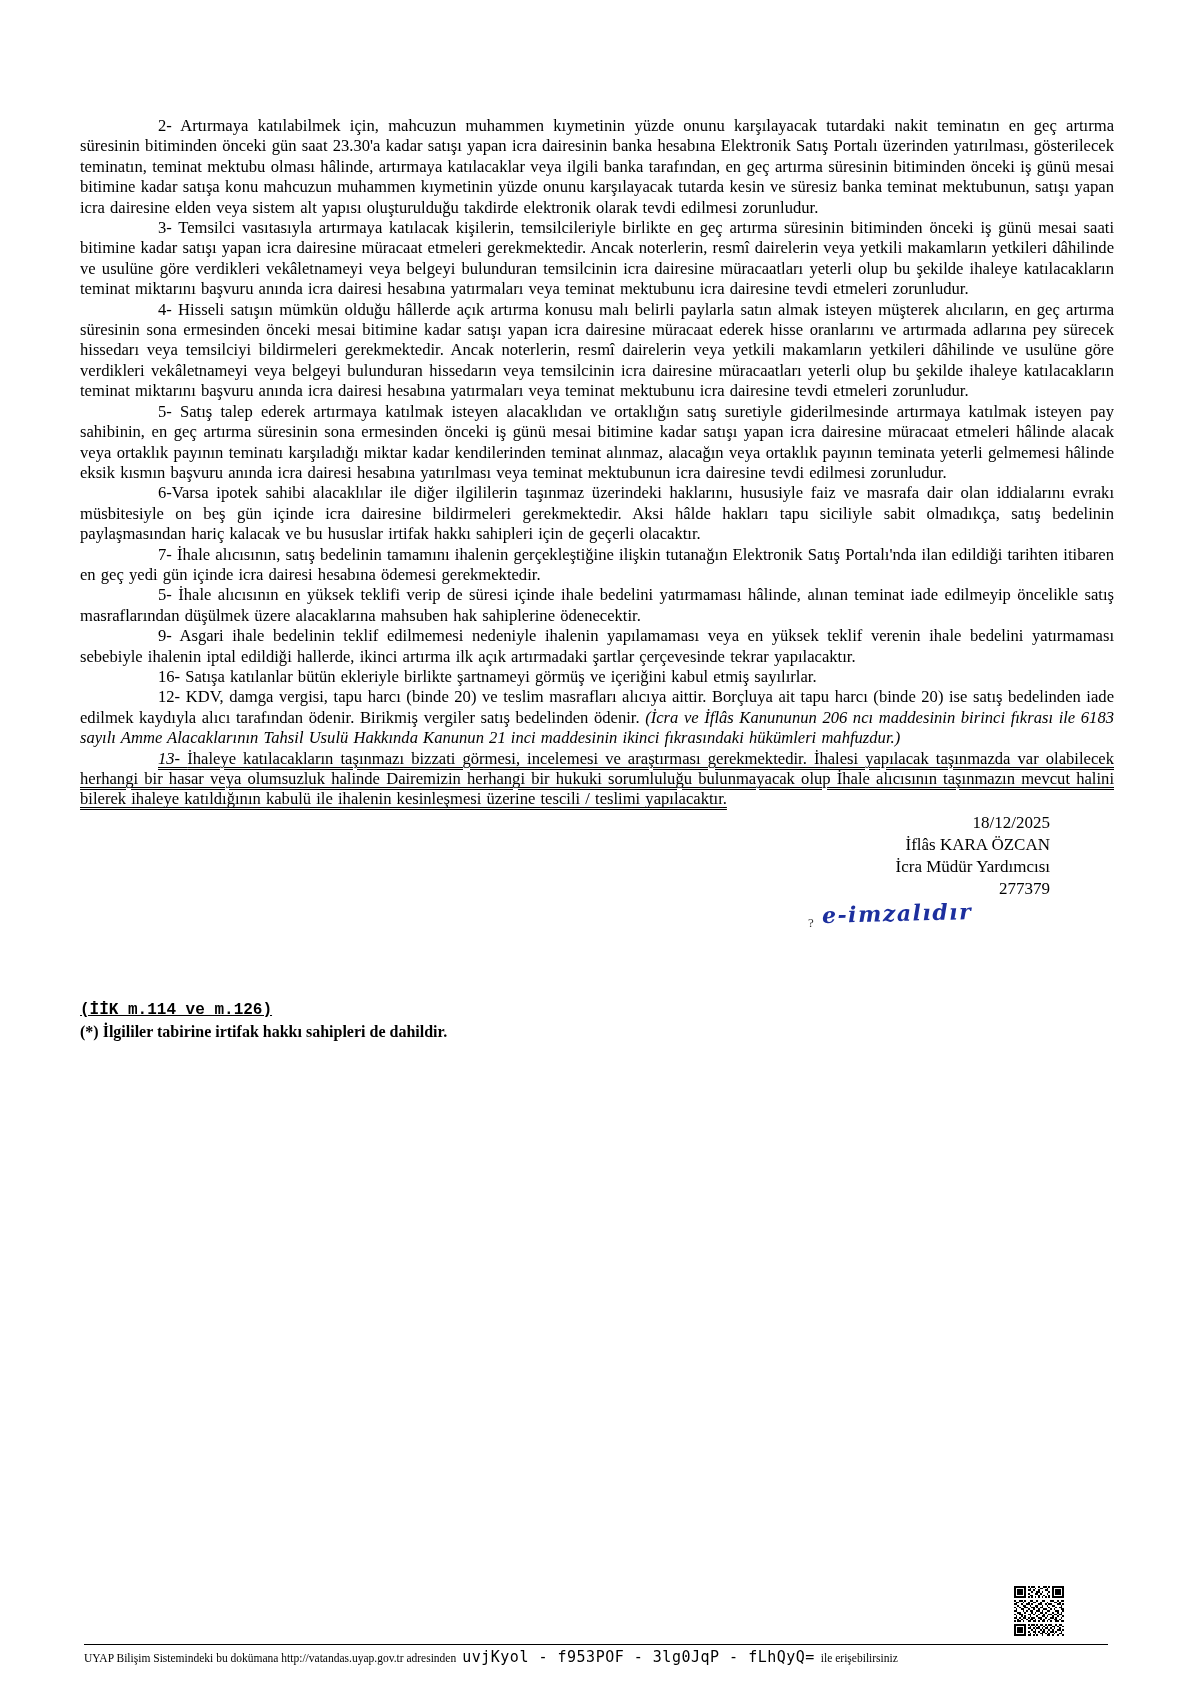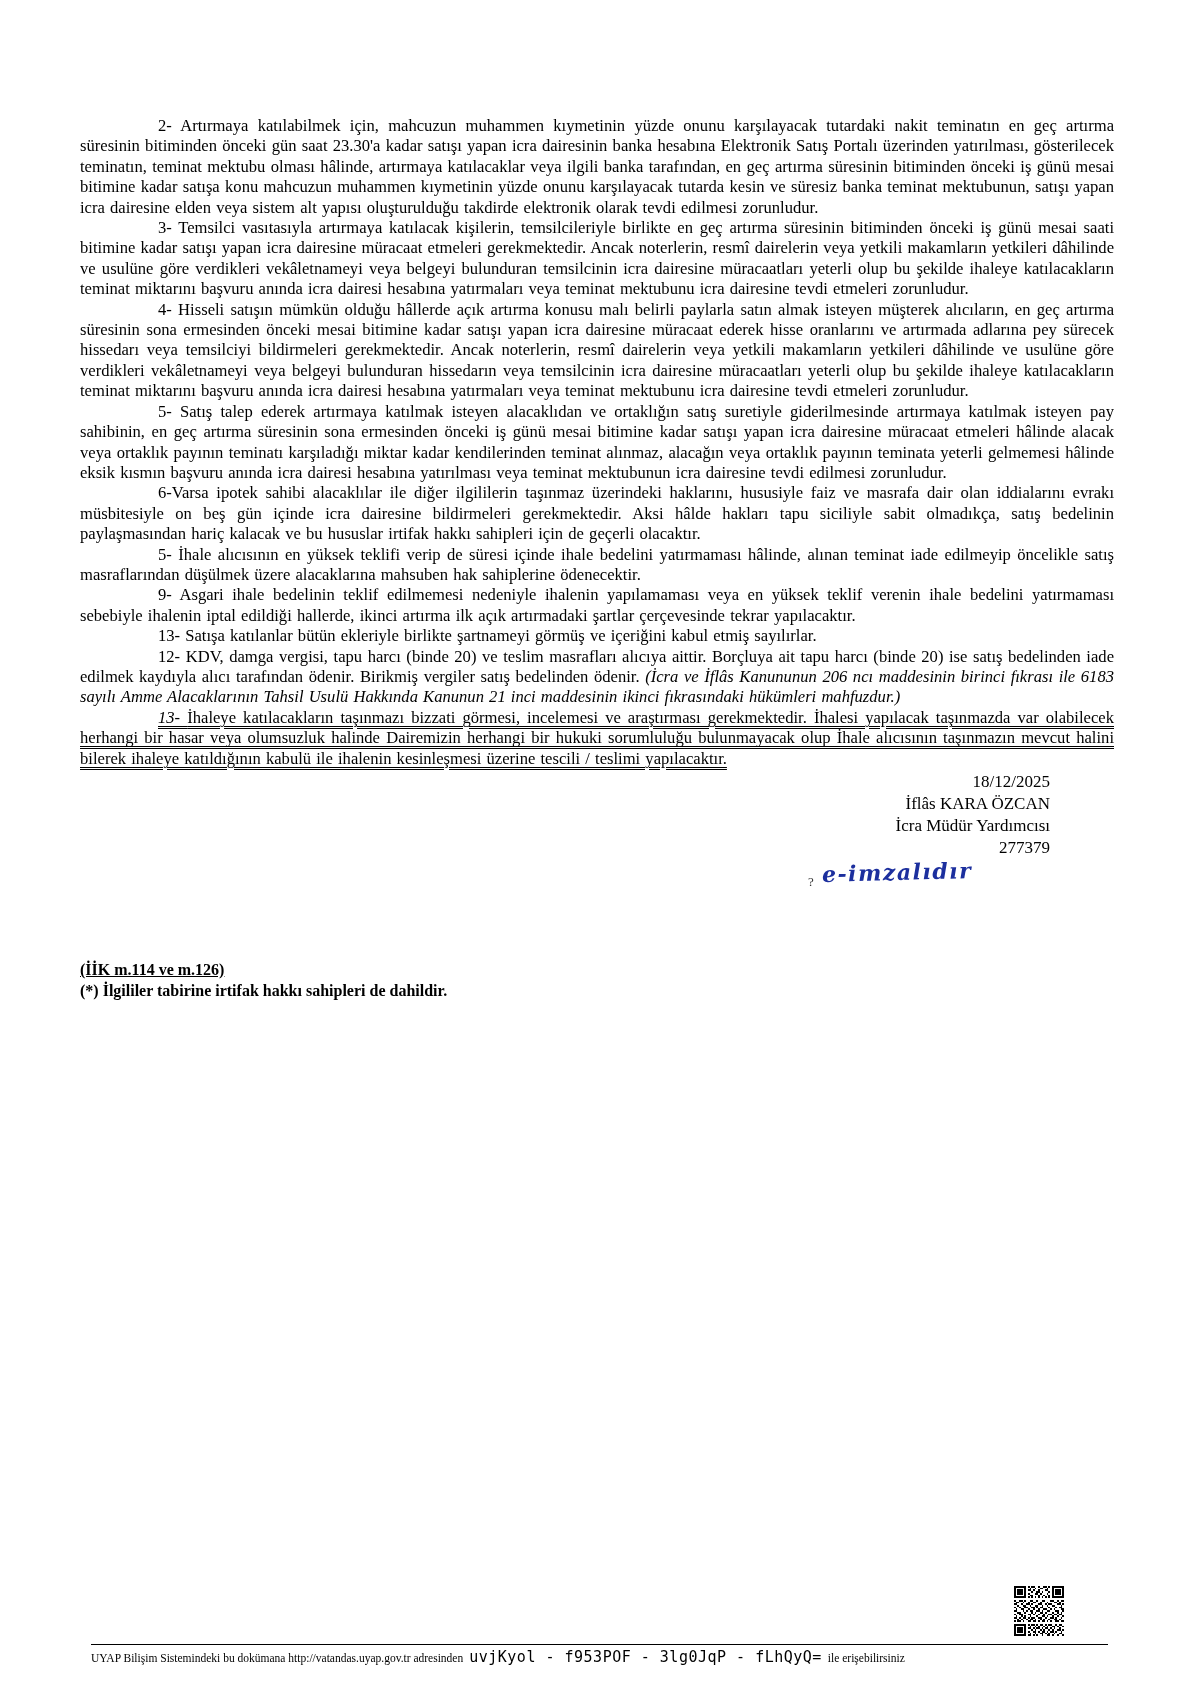--- a/index.html
+++ b/index.html
@@ -63,33 +63,33 @@
     transform: rotate(-1.5deg);
     display: inline-block;
   }
 
   .footnotes {
     margin: 66px 0 0 80px;
     font-size: 16px;
     font-weight: bold;
     line-height: 21px;
   }
-  .footnotes .note-1 { text-decoration: underline; }
+  .footnotes .note-1 { text-decoration: underline; font-family: Liberation Mono, monospace; }
 
   .qr-code {
     position: absolute;
     left: 1014px;
     top: 1586px;
     width: 50px;
     height: 50px;
   }
 
   .page-footer {
     position: absolute;
-    left: 91px;
+    left: 84px;
     right: 82px;
     top: 1644px;
     border-top: 1.6px solid #000;
     padding-top: 3px;
     display: flex;
     align-items: baseline;
     gap: 6px;
     white-space: nowrap;
   }
   .footer-prefix, .footer-suffix {
@@ -104,23 +104,24 @@
 </style>
 </head>
 <body>
 
 <div class="content">
   <p class="para">2- Artırmaya katılabilmek için, mahcuzun muhammen kıymetinin yüzde onunu karşılayacak tutardaki nakit teminatın en geç artırma süresinin bitiminden önceki gün saat 23.30'a kadar satışı yapan icra dairesinin banka hesabına Elektronik Satış Portalı üzerinden yatırılması, gösterilecek teminatın, teminat mektubu olması hâlinde, artırmaya katılacaklar veya ilgili banka tarafından, en geç artırma süresinin bitiminden önceki iş günü mesai bitimine kadar satışa konu mahcuzun muhammen kıymetinin yüzde onunu karşılayacak tutarda kesin ve süresiz banka teminat mektubunun, satışı yapan icra dairesine elden veya sistem alt yapısı oluşturulduğu takdirde elektronik olarak tevdi edilmesi zorunludur.</p>
   <p class="para">3- Temsilci vasıtasıyla artırmaya katılacak kişilerin, temsilcileriyle birlikte en geç artırma süresinin bitiminden önceki iş günü mesai saati bitimine kadar satışı yapan icra dairesine müracaat etmeleri gerekmektedir. Ancak noterlerin, resmî dairelerin veya yetkili makamların yetkileri dâhilinde ve usulüne göre verdikleri vekâletnameyi veya belgeyi bulunduran temsilcinin icra dairesine müracaatları yeterli olup bu şekilde ihaleye katılacakların teminat miktarını başvuru anında icra dairesi hesabına yatırmaları veya teminat mektubunu icra dairesine tevdi etmeleri zorunludur.</p>
   <p class="para">4- Hisseli satışın mümkün olduğu hâllerde açık artırma konusu malı belirli paylarla satın almak isteyen müşterek alıcıların, en geç artırma süresinin sona ermesinden önceki mesai bitimine kadar satışı yapan icra dairesine müracaat ederek hisse oranlarını ve artırmada adlarına pey sürecek hissedarı veya temsilciyi bildirmeleri gerekmektedir. Ancak noterlerin, resmî dairelerin veya yetkili makamların yetkileri dâhilinde ve usulüne göre verdikleri vekâletnameyi veya belgeyi bulunduran hissedarın veya temsilcinin icra dairesine müracaatları yeterli olup bu şekilde ihaleye katılacakların teminat miktarını başvuru anında icra dairesi hesabına yatırmaları veya teminat mektubunu icra dairesine tevdi etmeleri zorunludur.</p>
   <p class="para">5- Satış talep ederek artırmaya katılmak isteyen alacaklıdan ve ortaklığın satış suretiyle giderilmesinde artırmaya katılmak isteyen pay sahibinin, en geç artırma süresinin sona ermesinden önceki iş günü mesai bitimine kadar satışı yapan icra dairesine müracaat etmeleri hâlinde alacak veya ortaklık payının teminatı karşıladığı miktar kadar kendilerinden teminat alınmaz, alacağın veya ortaklık payının teminata yeterli gelmemesi hâlinde eksik kısmın başvuru anında icra dairesi hesabına yatırılması veya teminat mektubunun icra dairesine tevdi edilmesi zorunludur.</p>
   <p class="para">6-Varsa ipotek sahibi alacaklılar ile diğer ilgililerin taşınmaz üzerindeki haklarını, hususiyle faiz ve masrafa dair olan iddialarını evrakı müsbitesiyle on beş gün içinde icra dairesine bildirmeleri gerekmektedir. Aksi hâlde hakları tapu siciliyle sabit olmadıkça, satış bedelinin paylaşmasından hariç kalacak ve bu hususlar irtifak hakkı sahipleri için de geçerli olacaktır.</p>
+  <p class="para">7- İhale alıcısının, satış bedelinin tamamını ihalenin gerçekleştiğine ilişkin tutanağın Elektronik Satış Portalı'nda ilan edildiği tarihten itibaren en geç yedi gün içinde icra dairesi hesabına ödemesi gerekmektedir.</p>
   <p class="para">5- İhale alıcısının en yüksek teklifi verip de süresi içinde ihale bedelini yatırmaması hâlinde, alınan teminat iade edilmeyip öncelikle satış masraflarından düşülmek üzere alacaklarına mahsuben hak sahiplerine ödenecektir.</p>
   <p class="para">9- Asgari ihale bedelinin teklif edilmemesi nedeniyle ihalenin yapılamaması veya en yüksek teklif verenin ihale bedelini yatırmaması sebebiyle ihalenin iptal edildiği hallerde, ikinci artırma ilk açık artırmadaki şartlar çerçevesinde tekrar yapılacaktır.</p>
-  <p class="para">13- Satışa katılanlar bütün ekleriyle birlikte şartnameyi görmüş ve içeriğini kabul etmiş sayılırlar.</p>
+  <p class="para">16- Satışa katılanlar bütün ekleriyle birlikte şartnameyi görmüş ve içeriğini kabul etmiş sayılırlar.</p>
 
   <p class="para"><span>12-  KDV, damga vergisi, tapu harcı (binde 20) ve teslim masrafları alıcıya aittir. Borçluya ait tapu harcı (binde 20) ise satış bedelinden iade edilmek kaydıyla alıcı tarafından ödenir. Birikmiş vergiler satış bedelinden ödenir.</span><span class="italic-part"> (İcra ve İflâs Kanununun 206 ncı maddesinin birinci fıkrası ile 6183 sayılı Amme Alacaklarının Tahsil Usulü Hakkında Kanunun 21 inci maddesinin ikinci fıkrasındaki hükümleri mahfuzdur.)</span></p>
 
   <p class="para underlined"><span class="num-italic">13- </span><span>İhaleye katılacakların taşınmazı bizzati görmesi, incelemesi ve araştırması gerekmektedir. İhalesi yapılacak taşınmazda var olabilecek herhangi bir hasar veya olumsuzluk halinde Dairemizin herhangi bir hukuki sorumluluğu bulunmayacak olup İhale alıcısının taşınmazın mevcut halini bilerek ihaleye katıldığının kabulü ile ihalenin kesinleşmesi üzerine tescili / teslimi yapılacaktır.</span></p>
 
 </div>
 
 <div class="signature-block">
   <span class="sig-line">18/12/2025</span>
   <span class="sig-line">İflâs KARA ÖZCAN</span>

